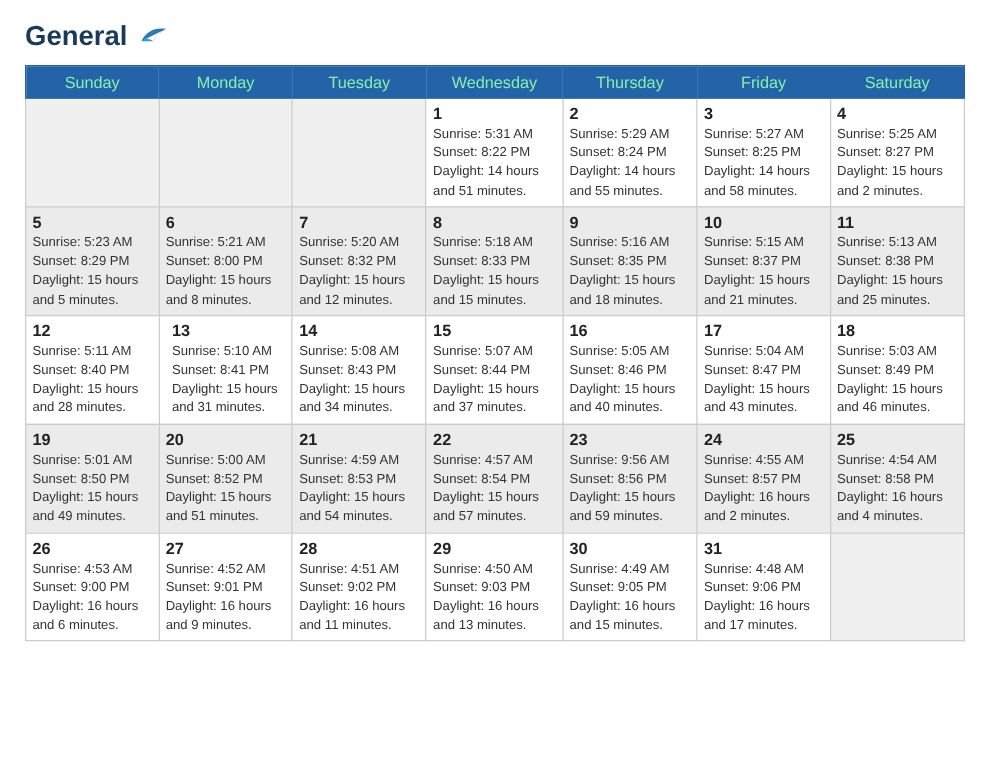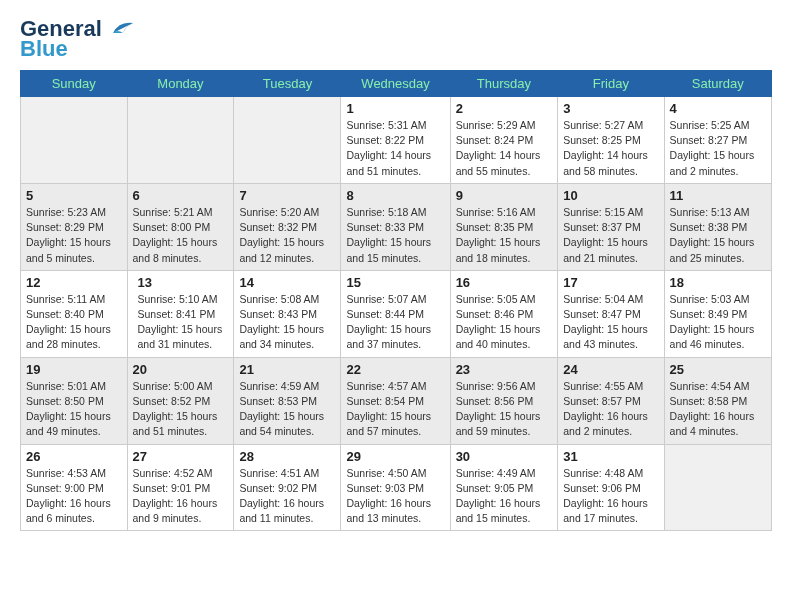--- a/index.html
+++ b/index.html
@@ -90,21 +90,20 @@
 <div class="page">
   <div class="header">
     <div class="logo-wrapper">
       <div class="logo-line1">
         <span style="font-size:22px;font-weight:bold;color:#1a3a5c;">General</span>
         <svg width="30" height="22" viewBox="0 0 30 22" style="margin-left:3px;margin-top:2px;">
           <path d="M8,14 Q14,2 28,4 Q20,8 18,14 Q22,6 28,4" fill="#2a7ab5" stroke="none"></path>
           <path d="M8,14 Q12,10 18,14" fill="#3399cc" stroke="none"></path>
         </svg>
       </div>
-      <div style="font-size:22px;font-weight:bold;color:#3399cc;line-height:1;margin-top:-4px;">Blue</div>
     </div>
     <div class="title-block">
       <div class="month-title"></div>
       <div class="location-title"></div>
     </div>
   </div>
 
   <table class="calendar">
     <thead>
       <tr>

